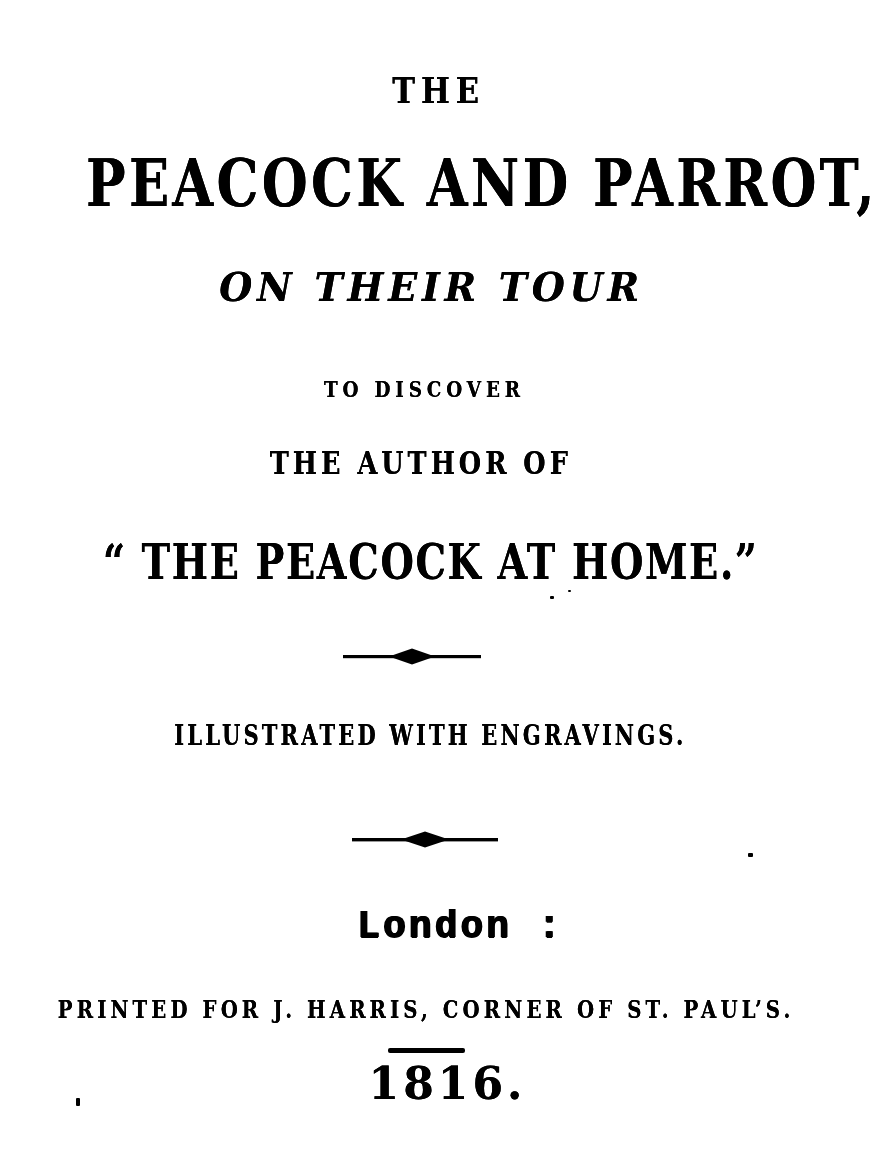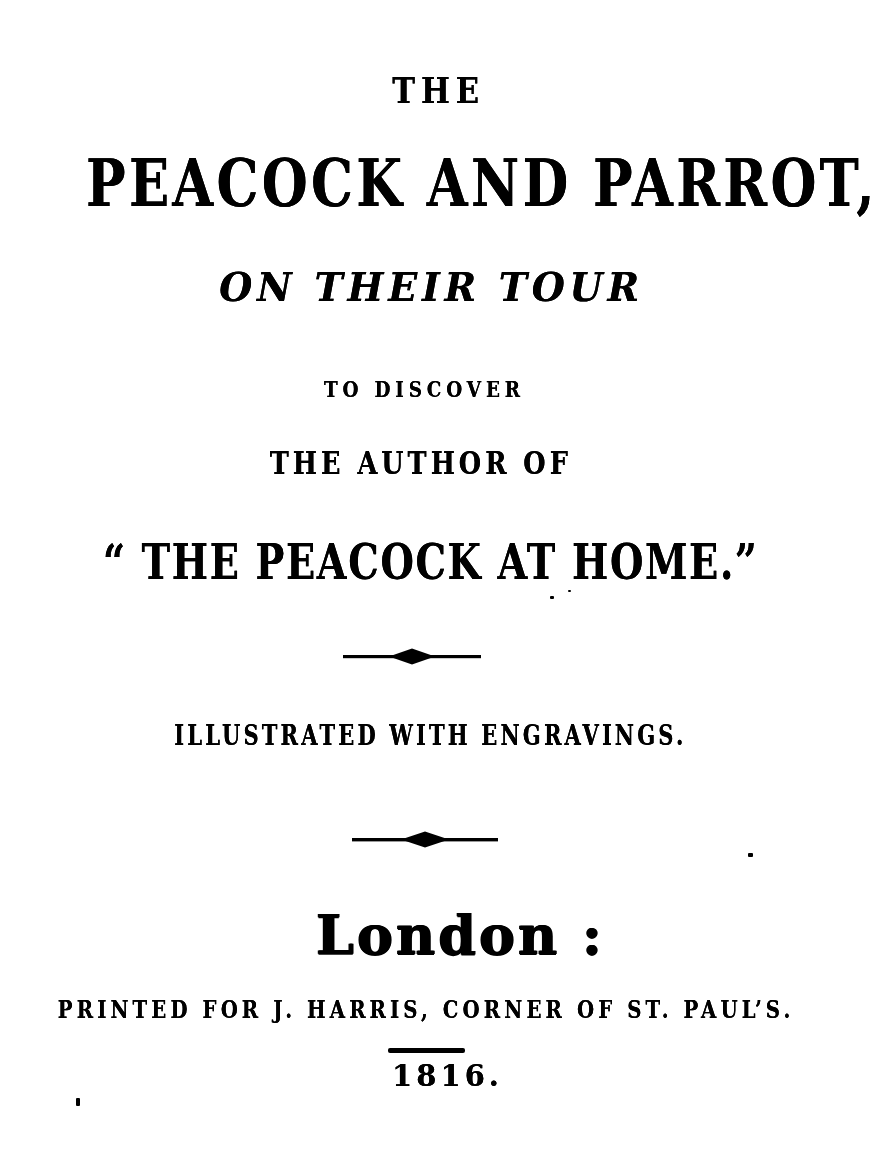--- a/index.html
+++ b/index.html
@@ -39,29 +39,30 @@
   .l-author .t{font-size:32px;letter-spacing:5px;transform:scaleX(0.80)}
   
   .l-quoted{top:538px;left:-15px}
   .l-quoted .t{font-size:48px;letter-spacing:2px;transform:scaleX(0.80)}
   
   .l-engr{top:722px;left:-15px}
   .l-engr .t{font-size:27px;letter-spacing:4px;transform:scaleX(0.78)}
   
   .l-london{top:908px;left:15px}
   .l-london .t{
-    font-size:54px;letter-spacing:3px;
+    font-size:38px;letter-spacing:3px;
     text-shadow:0.8px 0 #000,-0.8px 0 #000,0 0.5px #000;
+    font-family:Liberation Mono, monospace;
   }
   
   .l-printed{top:998px;left:-23px}
   .l-printed .t{font-size:24px;letter-spacing:5px;transform:scaleX(0.82)}
   
   .l-year{top:1062px;left:2px}
-  .l-year .t{font-size:29px;letter-spacing:4px}
+  .l-year .t{font-size:44px;letter-spacing:4px}
 
   .rule{position:absolute}
   .rule svg{display:block}
   .rule polygon,.rule rect{fill:#000}
   .rule-1{top:648px;left:343px}
   .rule-2{top:831px;left:352px}
   .short-rule{
     position:absolute;top:1048px;left:388px;
     width:77px;height:5px;background:#000;border-radius:2px;
   }

